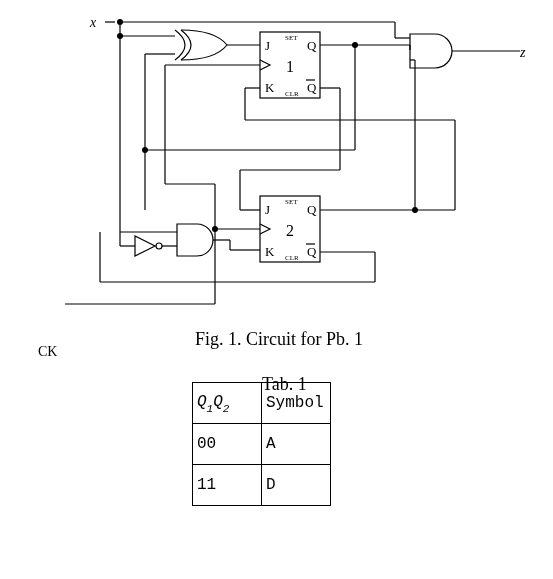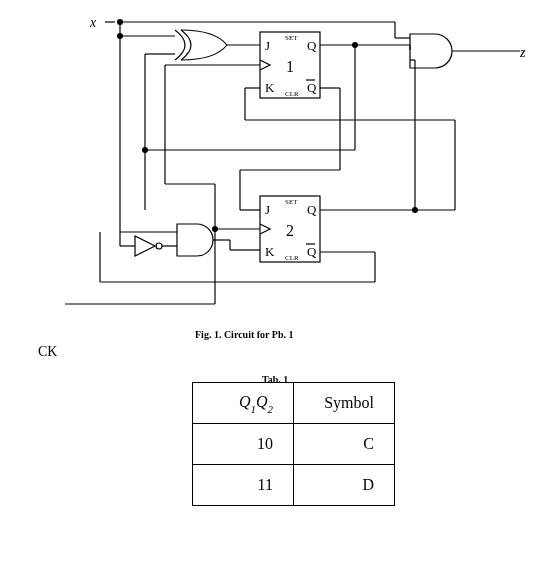--- a/index.html
+++ b/index.html
@@ -11,39 +11,39 @@
   }
   .stage {
     position: relative;
     width: 553px;
     height: 579px;
     background: #fff;
   }
   svg { display: block; }
   .caption {
     position: absolute;
-    font-size: 10px;
+    font-size: 18px;
     line-height: 1;
     white-space: nowrap;
-    font-weight: bold;
   }
   .italic { font-style: italic; }
   .sub { font-size: 10px; }
   
   .tbl {
     position: absolute;
     border-collapse: collapse;
     font-size: 16px;
   }
   .tbl th, .tbl td {
     border: 1px solid #000;
-    padding: 6px 20px;
-    text-align: right;
+    padding: 6px 4px;
+    text-align: left;
     min-width: 60px;
     height: 28px;
+    font-family: Liberation Mono, monospace;
   }
   .tbl th { font-weight: normal; }
   .qhdr { font-style: italic; }
   .qhdr .sub { font-size: 11px; vertical-align: sub; position: relative; top:2px;}
   .labelTxt {
     position: absolute;
     font-size: 14px;
   }
 </style>
 </head>
@@ -201,22 +201,22 @@
     <thead>
       <tr>
         <th>
           <span class="qhdr"><span>Q</span><span class="sub">1</span><span>Q</span><span class="sub">2</span></span>
         </th>
         <th>Symbol</th>
       </tr>
     </thead>
     <tbody>
       <tr>
-        <td>10</td>
-        <td>C</td>
+        <td>00</td>
+        <td>A</td>
       </tr>
       <tr>
         <td>11</td>
         <td>D</td>
       </tr>
     </tbody>
   </table>
 
 </div>
 

